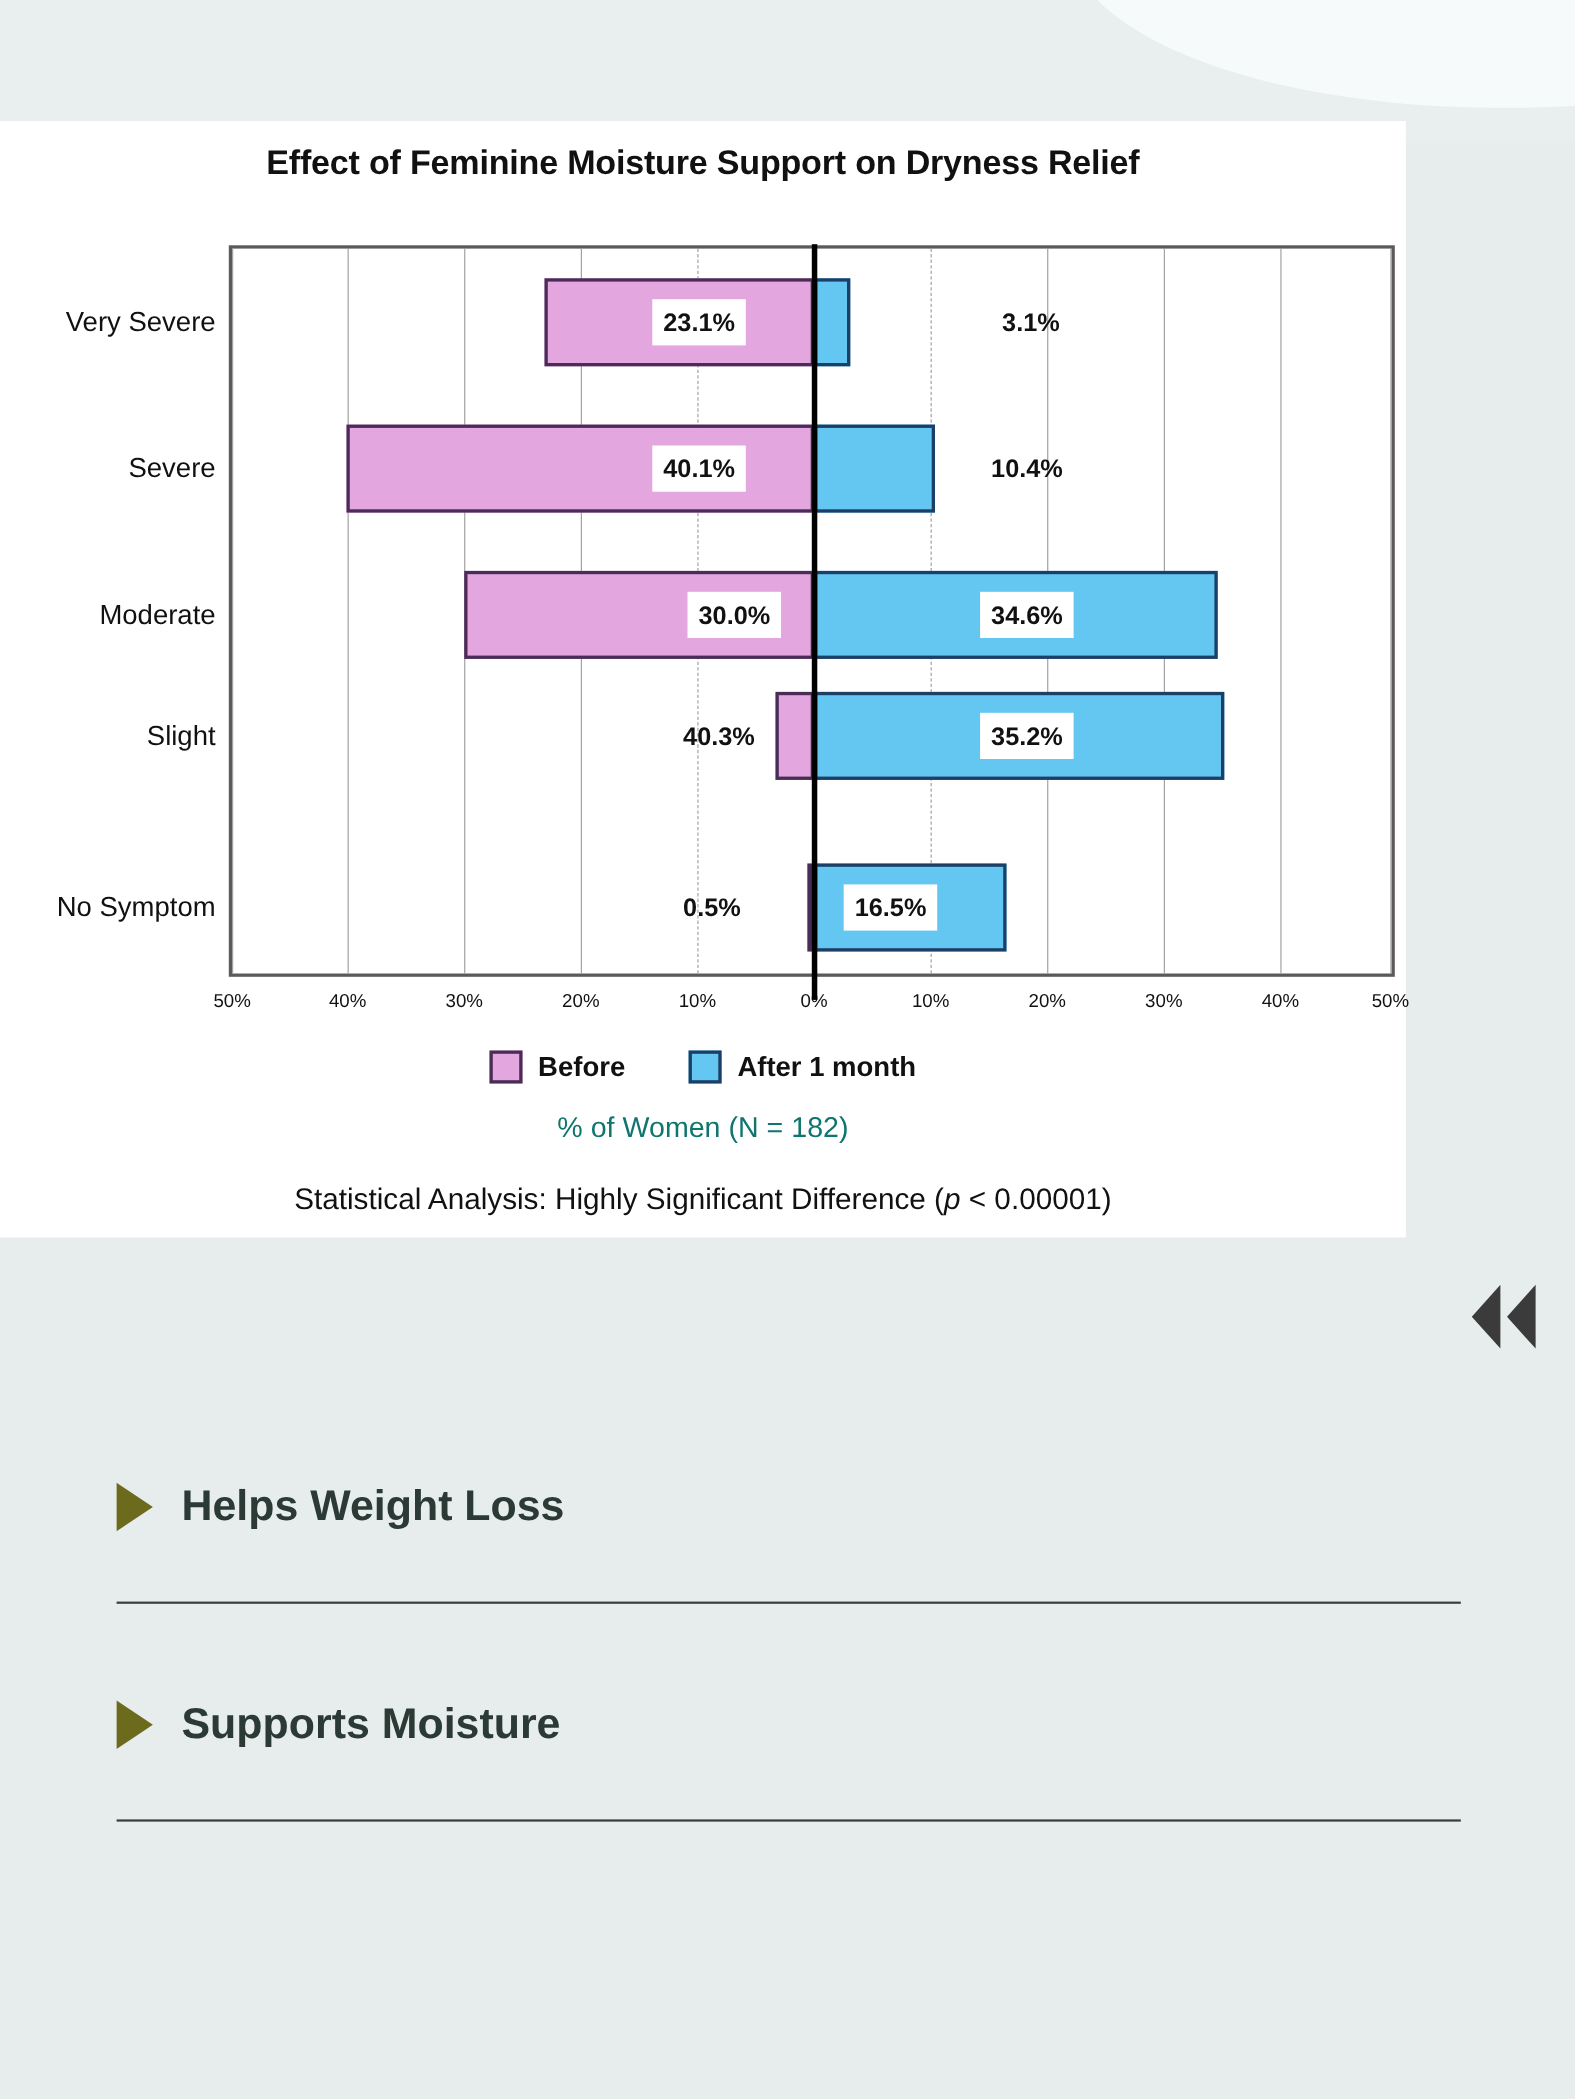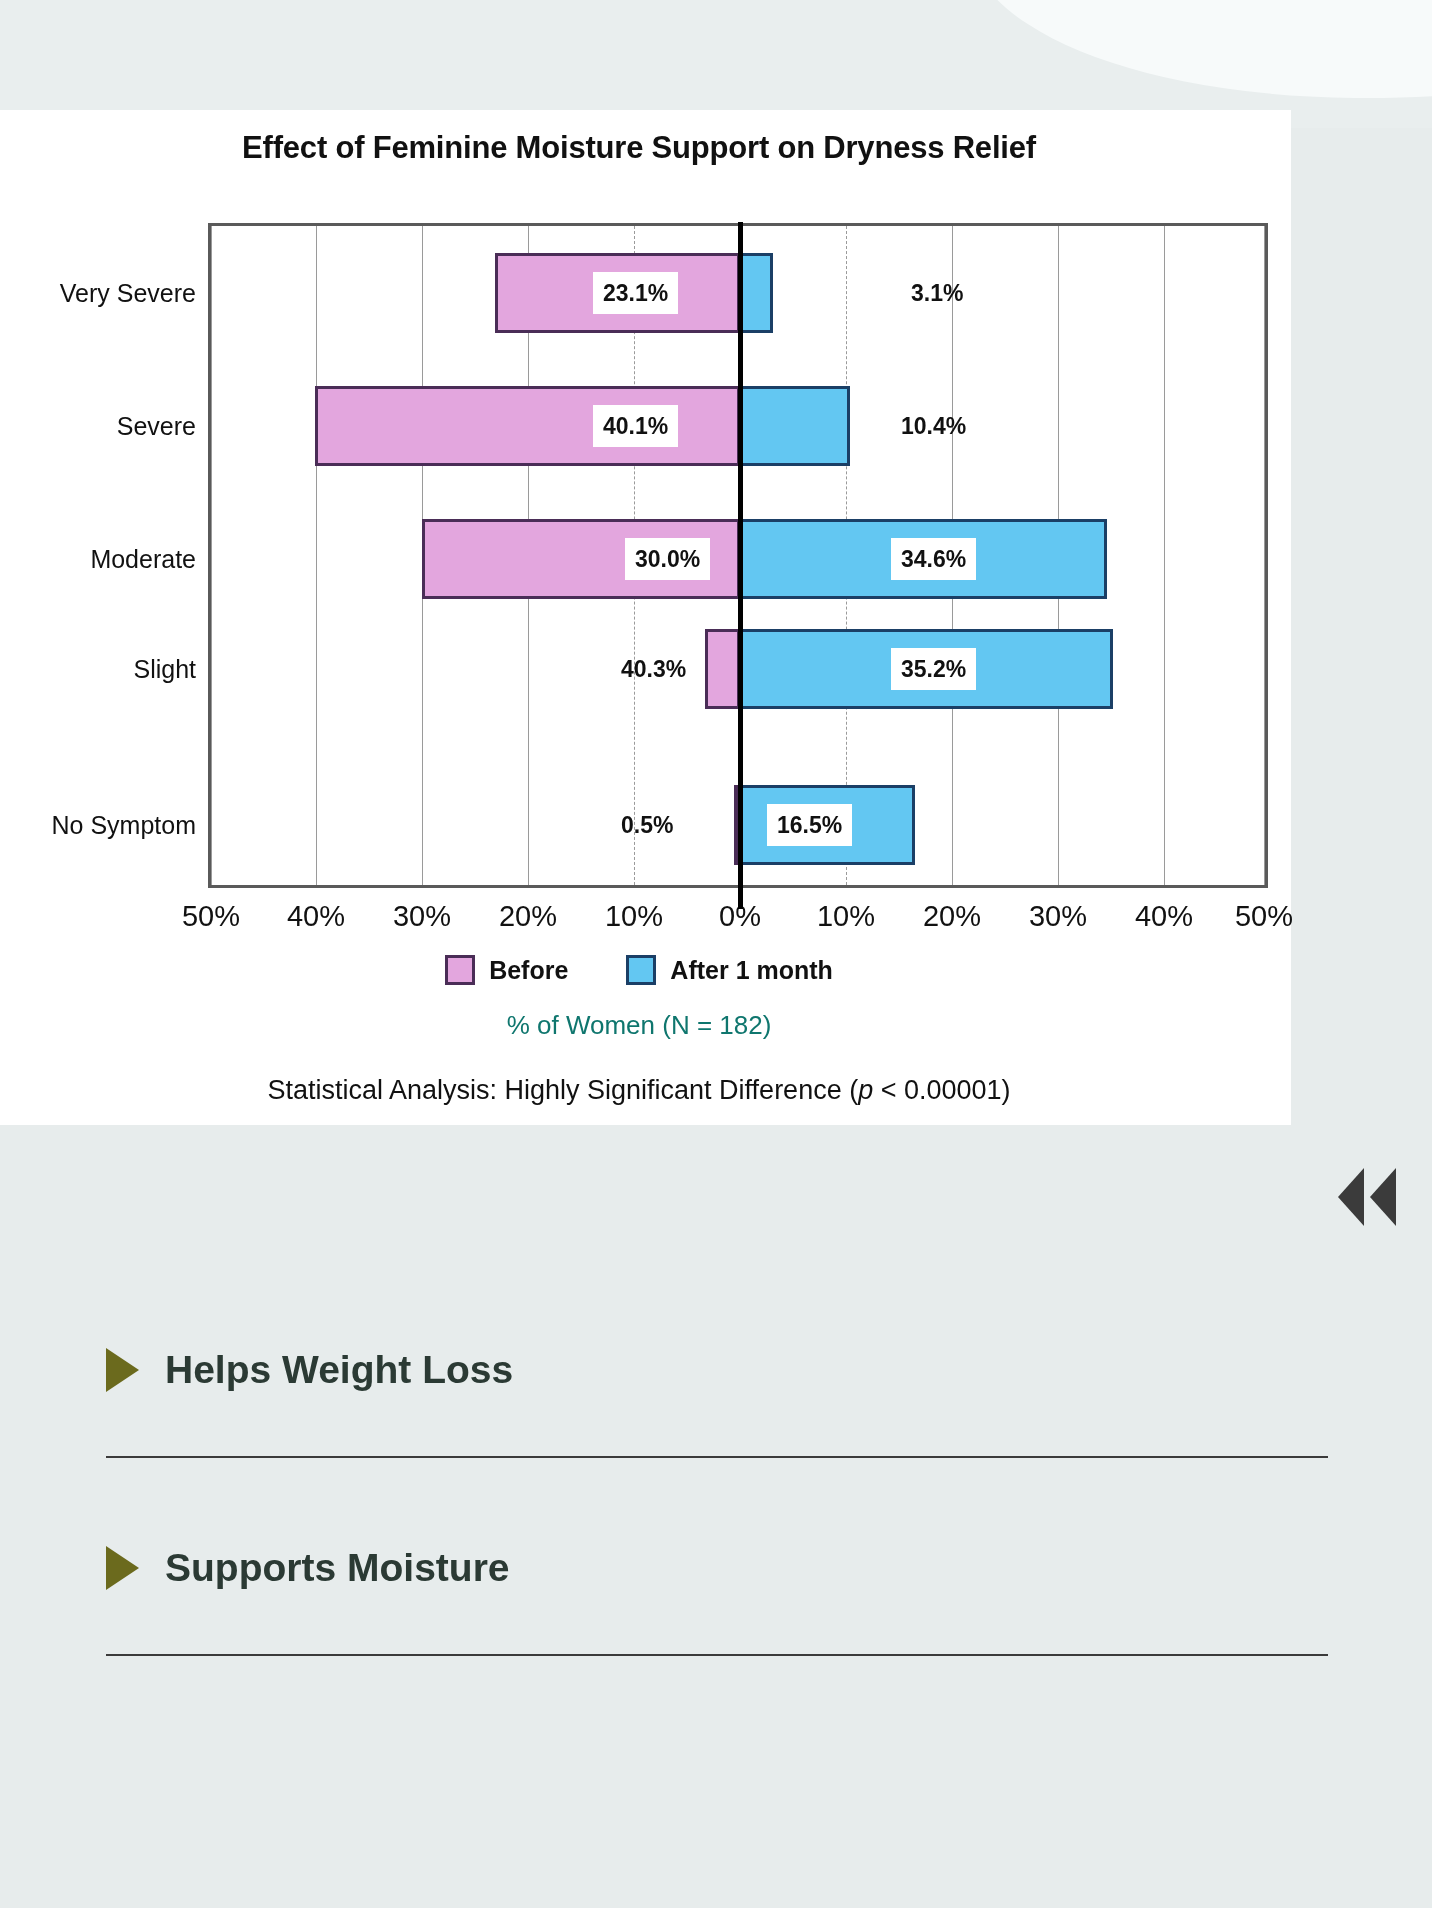--- a/index.html
+++ b/index.html
@@ -35,21 +35,20 @@
   }
 
   
   .chart-card {
     position: absolute;
     left: 0;
     top: 110px;
     width: 1278px;
     height: 1015px;
     background: #ffffff;
-    padding-left: 13px;
   }
 
   .chart-title {
     position: absolute;
     left: 0; top: 20px;
     width: 1278px;
     text-align: center;
     font-size: 31px;
     font-weight: bold;
     color: #111;
@@ -127,21 +126,21 @@
     line-height: 42px;
     text-align: right;
     font-size: 25px;
     color: #111;
     white-space: nowrap;
   }
 
   .xtick {
     position: absolute;
     top: 674px;
-    font-size: 29px;
+    font-size: 17px;
     color: #111;
     transform: translateX(-50%);
     white-space: nowrap;
   }
 
   .legend {
     position: absolute;
     left: 0;
     top: 845px;
     width: 1278px;

